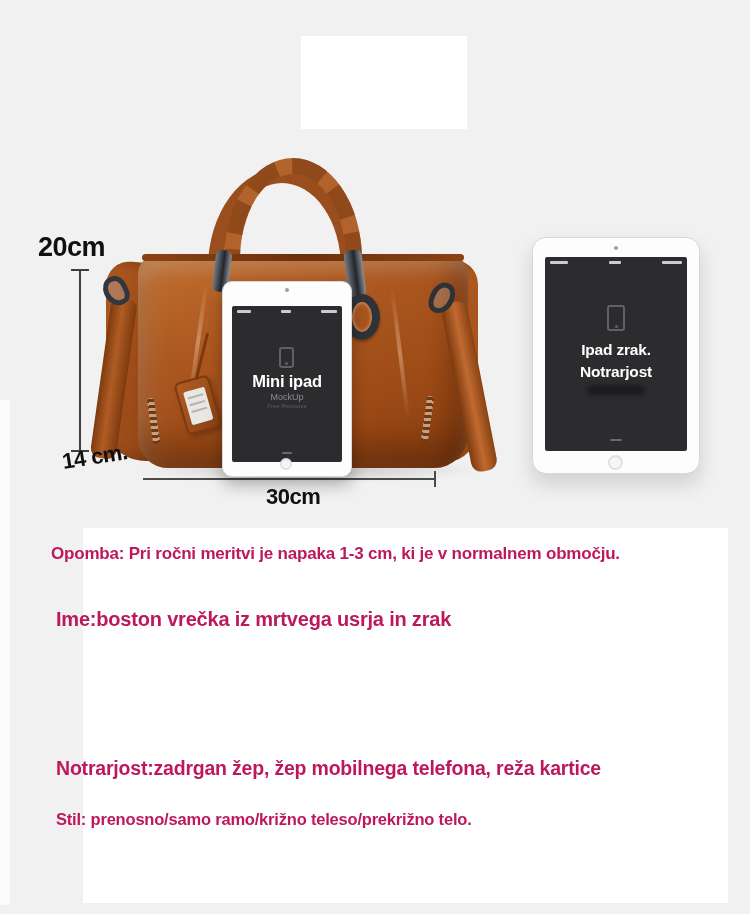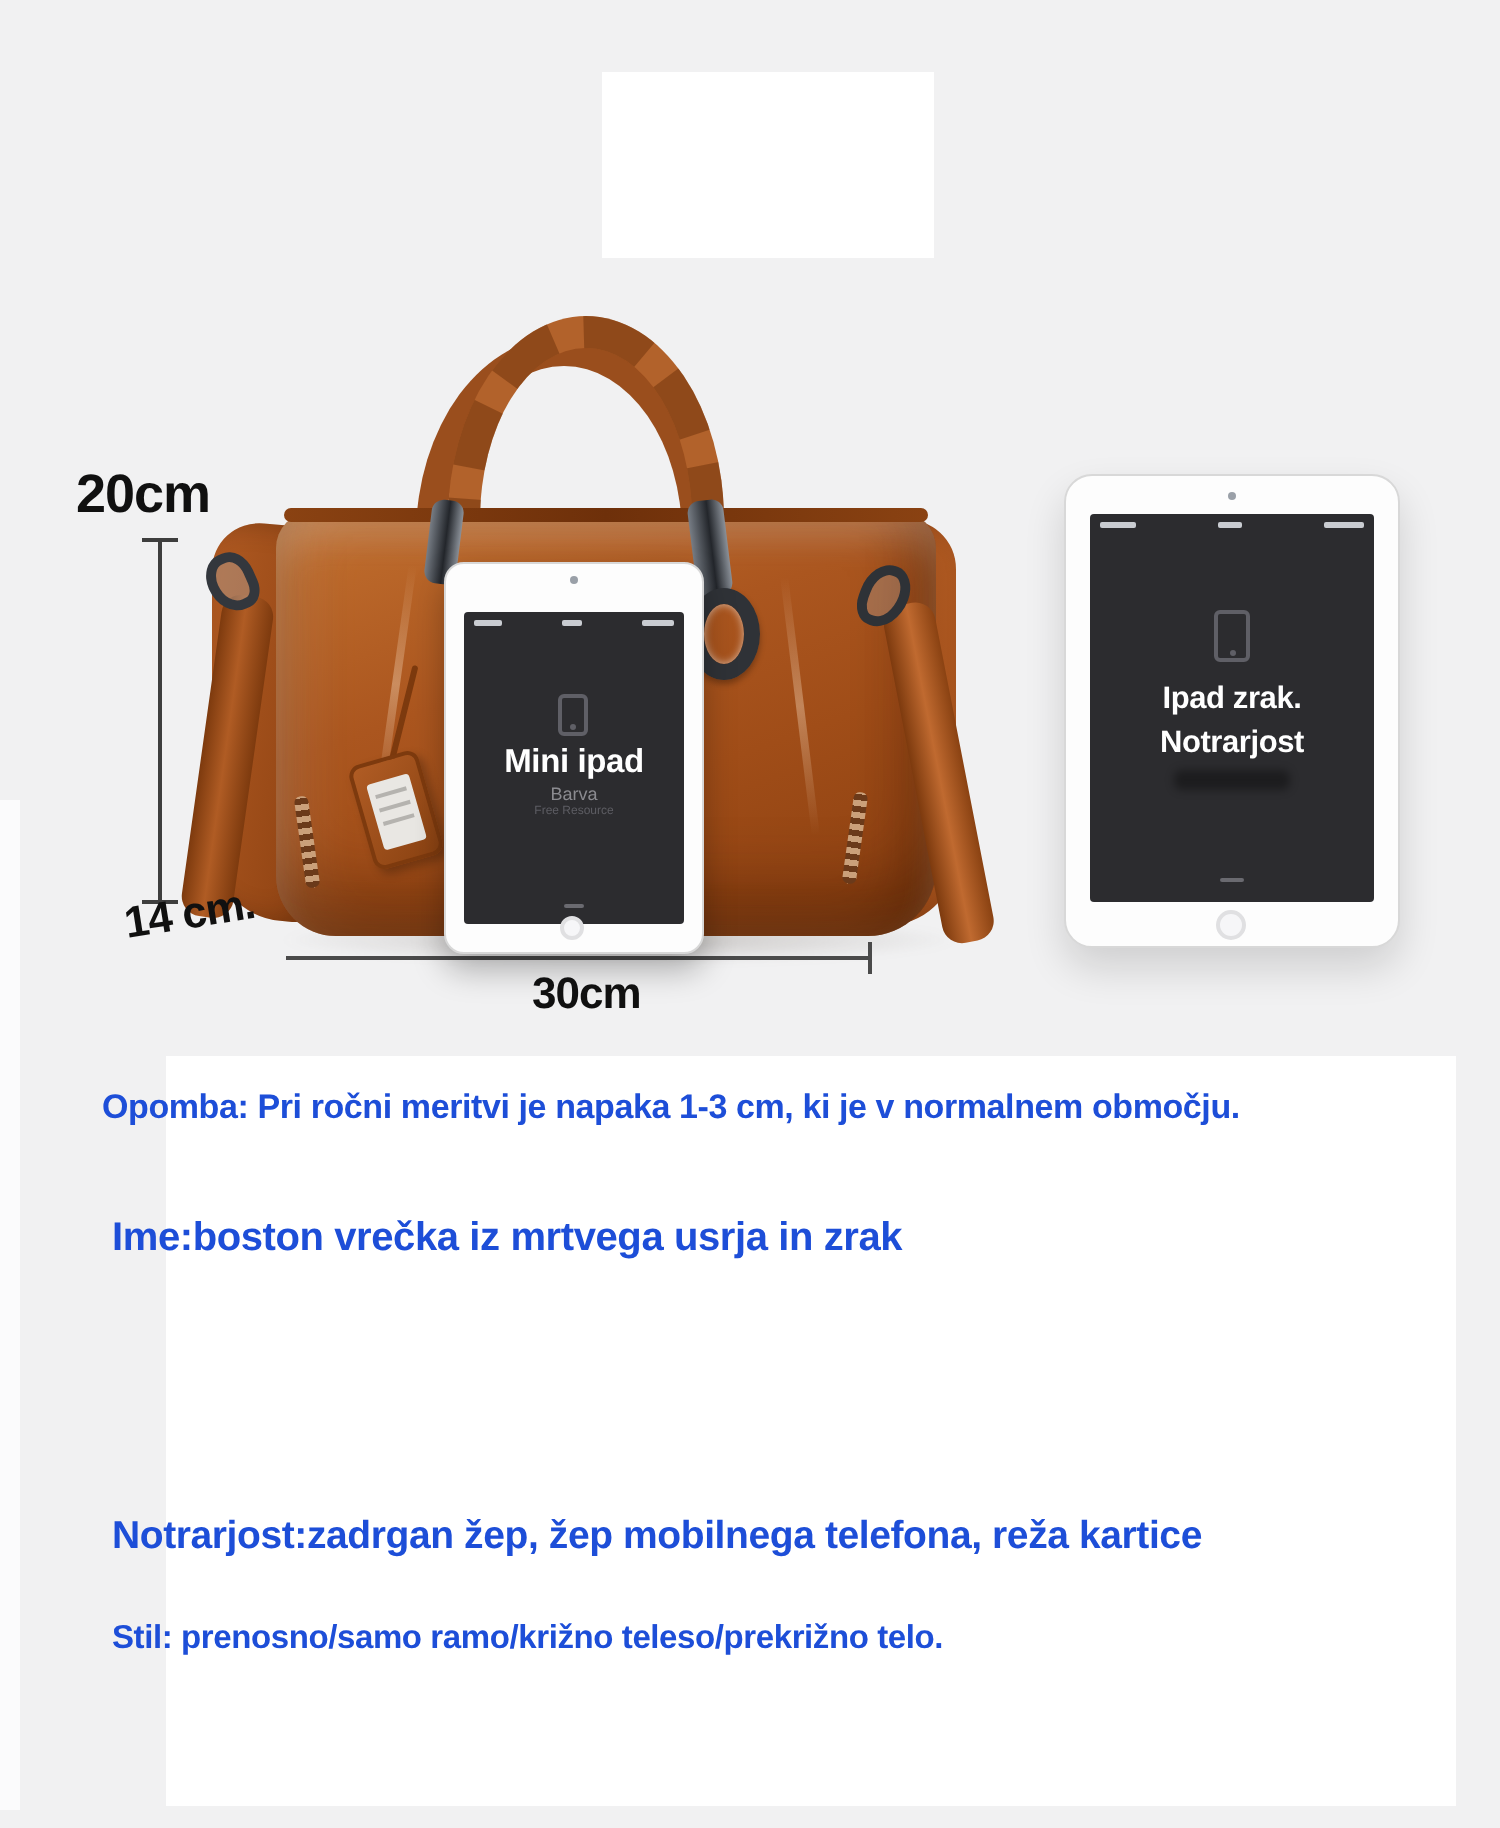--- a/index.html
+++ b/index.html
@@ -119,21 +119,21 @@
   .lbl-width{left:266px;top:484px;font-size:22px;}
   .dim-line{background:#3e3e3e;z-index:8;}
   .vline{left:79px;top:270px;width:2px;height:182px;}
   .vcap-top{left:71px;top:269px;width:18px;height:2px;}
   .vcap-bot{left:71px;top:450px;width:18px;height:2px;}
   .hline{left:143px;top:478px;width:293px;height:2px;background:#4a4a4a;}
   .hcap-right{left:434px;top:471px;width:2px;height:16px;background:#4a4a4a;}
 
   
   .notes-panel{left:83px;top:528px;width:645px;height:375px;background:#ffffff;z-index:1;}
-  .note{position:absolute;color:#1d4ed8;font-weight:bold;letter-spacing:-0.2px;
+  .note{position:absolute;color:#be185d;font-weight:bold;letter-spacing:-0.2px;
     white-space:nowrap;z-index:2;}
   .note1{left:51px;top:544px;font-size:17px;}
   .note2{left:56px;top:608px;font-size:20px;}
   .note3{left:55px;top:657px;font-size:16.5px;}
   .note4{left:56px;top:707px;font-size:16.5px;}
   .note5{left:56px;top:757px;font-size:19.5px;}
   .note6{left:56px;top:810px;font-size:16.5px;}
 </style>
 </head>
 <body>
@@ -174,21 +174,21 @@
   <div class="abs tablet-body front-tablet"></div>
   <div class="abs camera-dot" style="left:285px;top:288px;z-index:7"></div>
   <div class="abs screen front-screen">
     <div class="statusbar">
       <i style="width:14px"></i>
         <i style="width:10px"></i>
         <i style="width:16px"></i>
     </div>
     <div class="tab-icon" style="left:47px;top:41px;width:15px;height:21px;"></div>
     <div class="scr-title" style="top:66px;font-size:16.5px;">Mini ipad</div>
-    <div class="scr-sub" style="top:86px;font-size:9px;">Barva</div>
+    <div class="scr-sub" style="top:86px;font-size:9px;">MockUp</div>
     <div class="scr-cap" style="top:97px;font-size:6px;">Free Resource</div>
     <div class="scr-dash" style="bottom:8px;width:10px;margin-left:-5px;"></div>
   </div>
   <div class="abs home-btn" style="left:280px;top:458px;width:12px;height:12px;z-index:7"></div>
 
   <div class="abs tablet-body right-tablet"></div>
   <div class="abs camera-dot" style="left:614px;top:246px;z-index:4"></div>
   <div class="abs screen right-screen">
     <div class="statusbar">
       <i style="width:18px"></i>

